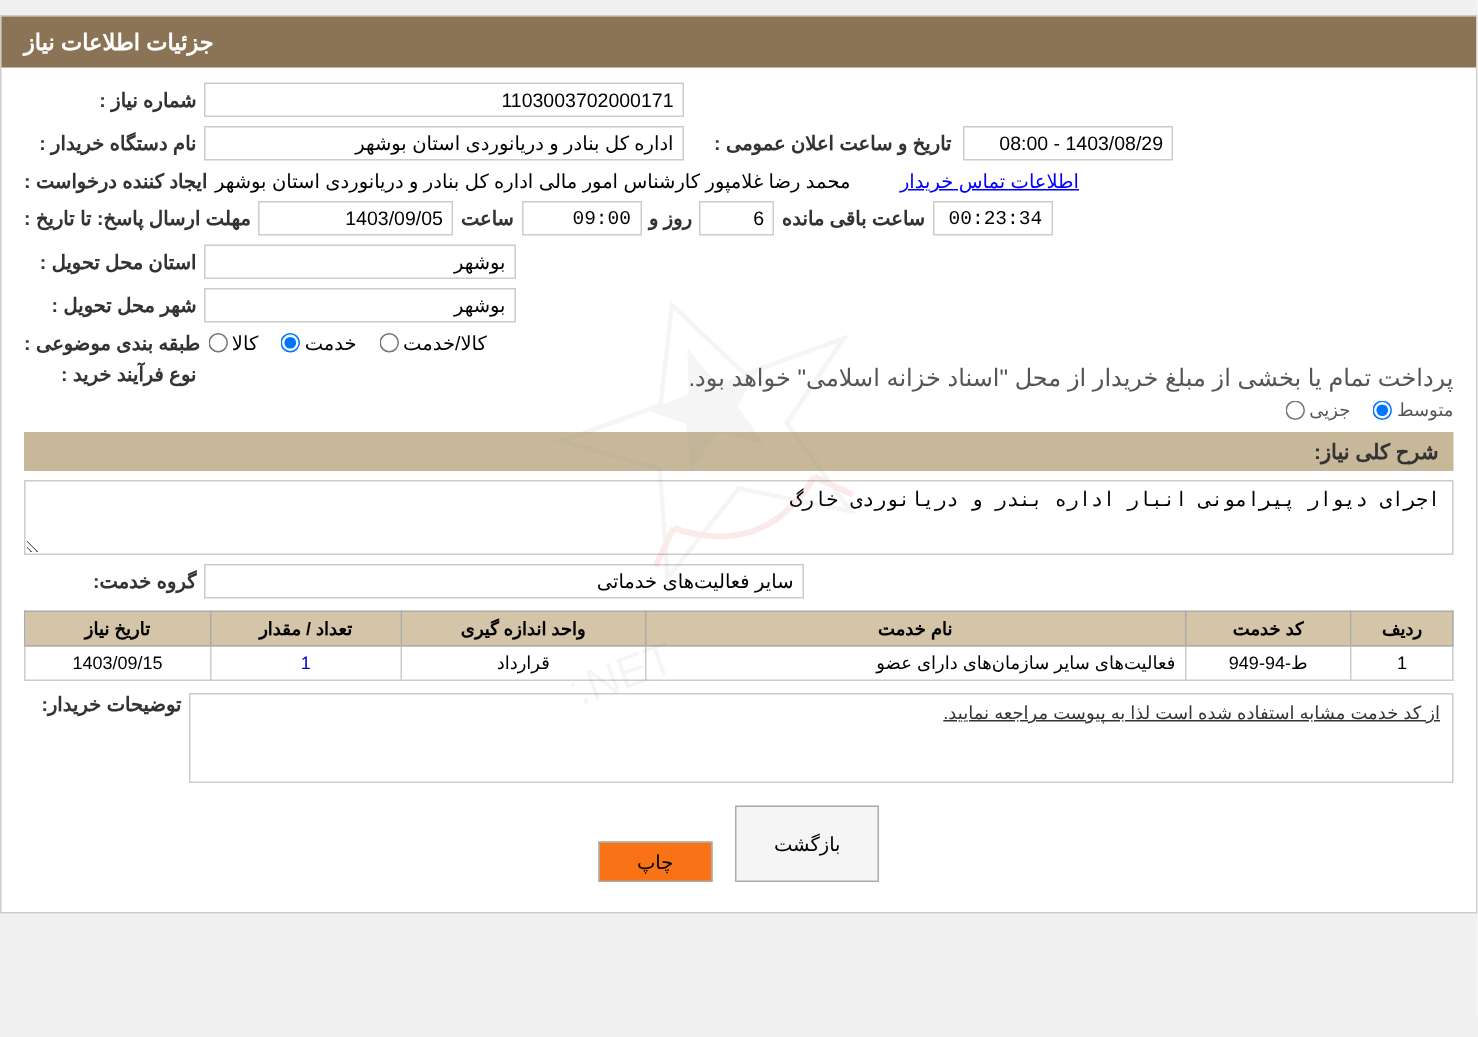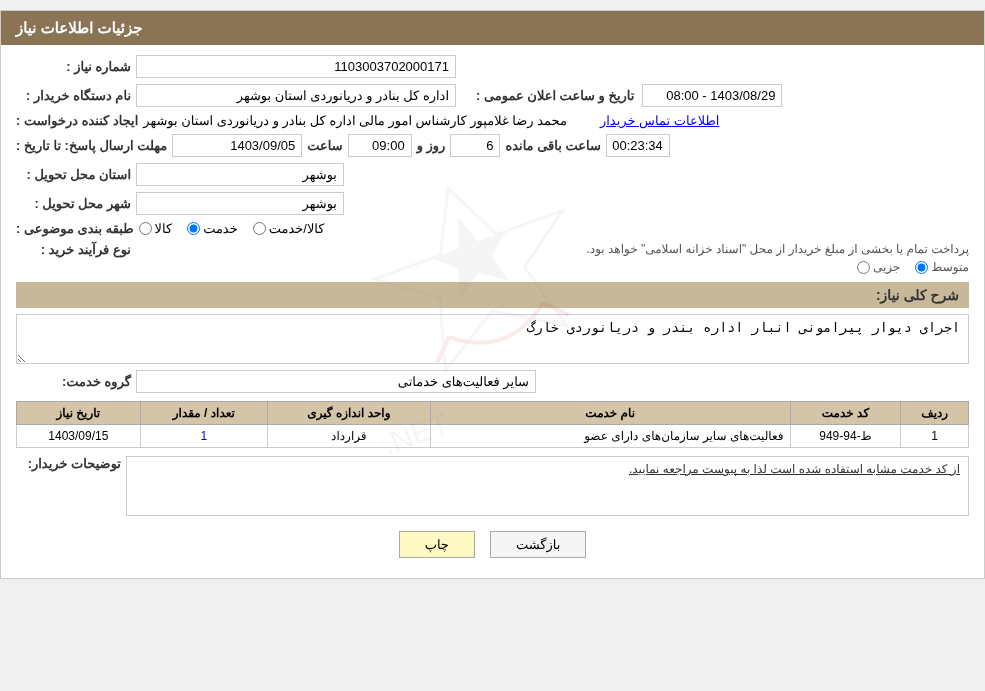--- a/index.html
+++ b/index.html
@@ -57,21 +57,22 @@
       width: 208px;
     }
     .input-small {
       width: 140px;
       text-align: right;
     }
     .input-date {
       width: 130px;
     }
     .input-time {
-      width: 64px;
+      width: 80px;
+      font-family: Liberation Mono, monospace;
     }
     .row-flex {
       display: flex;
       align-items: center;
       gap: 8px;
     }
     .label-inline {
       white-space: nowrap;
       font-weight: bold;
       color: #333;
@@ -103,21 +104,21 @@
       gap: 3px;
     }
     .process-row {
       display: flex;
       align-items: center;
       gap: 10px;
       flex-wrap: wrap;
     }
     .process-text {
       color: #555;
-      font-size: 12px;
+      font-size: 16px;
     }
     .sharh-box {
       border: 1px solid #ccc;
       width: 100%;
       min-height: 50px;
       padding: 5px 8px;
       text-align: right;
       direction: rtl;
       background: #fff;
       resize: vertical;
@@ -176,21 +177,22 @@
     }
     .btn {
       padding: 5px 25px;
       border: 1px solid #aaa;
       cursor: pointer;
       font-size: 13px;
       font-family: Tahoma, Arial, sans-serif;
       background: #f0f0f0;
     }
     .btn-print {
-      background: #fef9c3;
+      background: #f97316;
+      margin-top: 24px;
     }
     .btn-back {
       background: #f5f5f5;
     }
     .watermark-area {
       position: relative;
     }
     .watermark {
       position: absolute;
       top: 50%;

